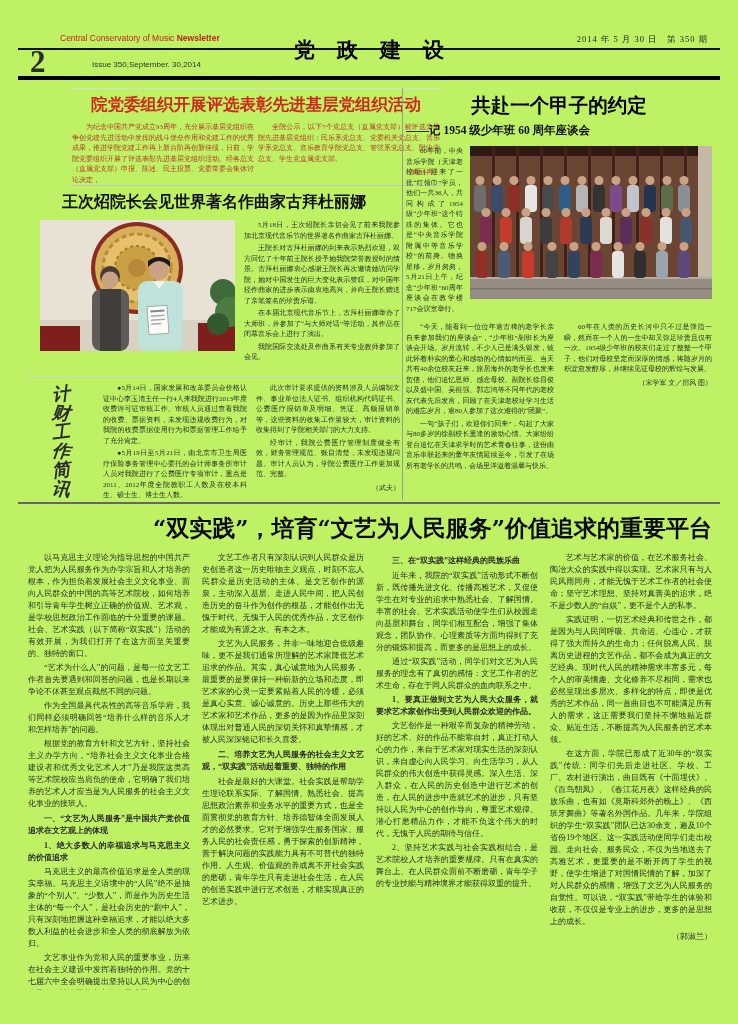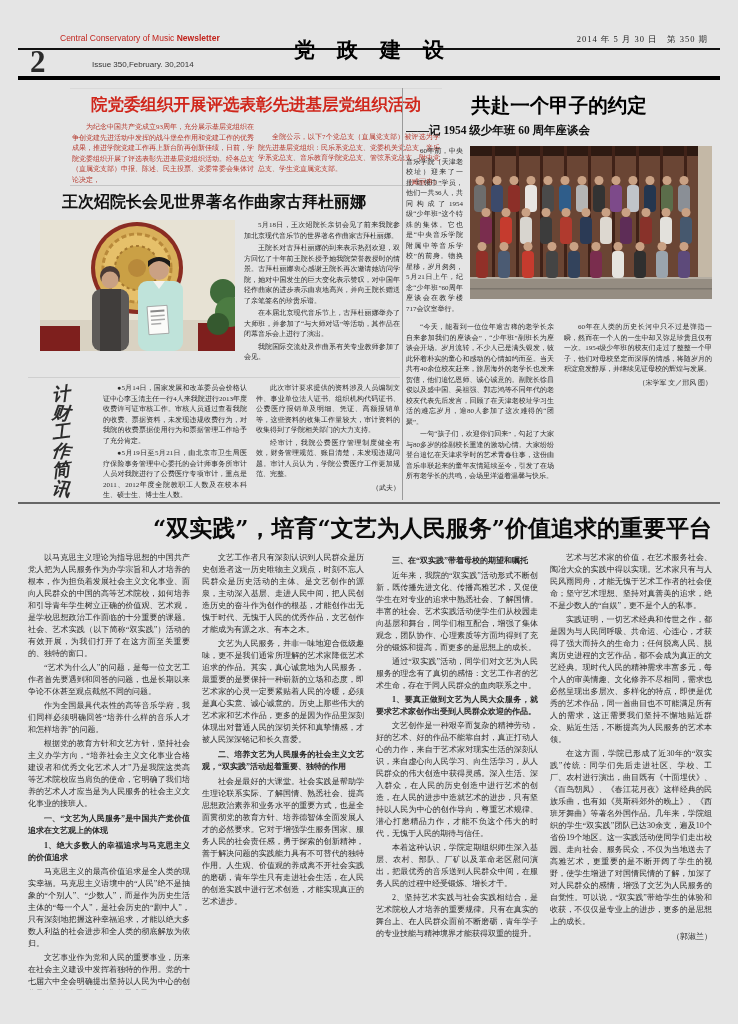--- a/index.html
+++ b/index.html
@@ -1,16 +1,16 @@
 <!DOCTYPE html>
 <html><head>
 <meta charset="utf-8">
 <style>
   html,body{margin:0;padding:0;background:#ffffff;}
-  .page{position:relative;width:738px;height:1024px;background:#e5e5e5;overflow:hidden;
+  .page{position:relative;width:738px;height:1024px;background:#bef264;overflow:hidden;
         font-family:"Liberation Serif", serif;color:#2b2b2b;}
   
   .masthead{position:absolute;top:33px;left:60px;font-size:8.5px;color:#c2231c;
             font-family:"Liberation Sans", sans-serif;}
   .masthead b{font-weight:bold;}
   .hdr-date{position:absolute;top:34px;right:30px;font-size:8.5px;color:#222;letter-spacing:1px;}
   .rule-thin{position:absolute;left:18px;right:18px;height:2px;background:#111;}
   .rule-thick{position:absolute;left:18px;right:18px;height:4px;background:#000;}
   .pageno{position:absolute;top:44px;left:30px;font-size:31px;font-weight:bold;z-index:3;}
   .issue{position:absolute;top:60px;left:92px;font-size:8px;color:#333;
@@ -19,21 +19,21 @@
                  font-size:21px;font-weight:bold;letter-spacing:22px;text-indent:22px;color:#000;}
   
   .art{position:absolute;overflow:hidden;}
   p.b{margin:0 0 2px;text-indent:2em;text-align:justify;line-height:1.5;}
   .byline{text-align:right;margin-top:3px;}
   .cols{display:flex;}
   .vdiv{position:absolute;width:1px;background:#9a9a9a;}
   
   .party{left:28px;top:88px;width:372px;height:96px;border-top:1px solid #d9d9d9;border-bottom:1px solid #c4c4c4;margin-left:42px;}
   .party h2{margin:5px 0 6px;text-align:center;font-size:16.5px;color:#d0261b;font-weight:bold;}
-  .party .cols{gap:4px;padding:0 2px;align-items:flex-end;}
+  .party .cols{gap:4px;padding:0 2px;}
   .party .col{flex:1;font-size:7px;color:#b5372b;}
   .party .byline{color:#b5372b;font-size:7px;}
   
   .meeting{left:28px;top:188px;width:372px;height:186px;}
   .meeting h2{margin:4px 0 7px;text-align:center;font-size:16px;font-weight:bold;color:#111;}
   .meeting .row{display:flex;gap:9px;margin-left:12px;}
   .meeting .txt{flex:1;font-size:7px;}
   .photo1{width:195px;height:131px;flex:0 0 195px;position:relative;}
   
   .briefs{left:28px;top:377px;width:372px;height:122px;border-top:1px solid #cfcfcf;}
@@ -70,21 +70,21 @@
 
 <div class="page">
 
   <div class="masthead">
     <span>Central Conservatory of Music</span>
     <b>Newsletter</b>
   </div>
   <div class="hdr-date">2014 年 5 月 30 日　第 350 期</div>
   <div class="rule-thin" style="top:48px;"></div>
   <div class="pageno">2</div>
-  <div class="issue">Issue 350,February. 30,2014</div>
+  <div class="issue">Issue 350,September. 30,2014</div>
   <div class="section-title">党政建设</div>
   <div class="rule-thick" style="top:76px;"></div>
 
   <div class="art party">
     <h2>院党委组织开展评选表彰先进基层党组织活动</h2>
     <div class="cols">
       <div class="col">
         <p class="b">为纪念中国共产党成立93周年，充分展示基层党组织在争创党建先进活动中发挥的战斗堡垒作用和党建工作的优秀成果，推进学院党建工作再上新台阶再创新佳绩，日前，学院党委组织开展了评选表彰先进基层党组织活动。经各总支（直属党支部）申报、陈述、民主投票、党委常委会集体讨论决定，</p>
       </div>
       <div class="col">
@@ -237,21 +237,21 @@
             <use href="#fig" x="142" y="96" color="#e6e4df"></use>
               <use href="#fig" x="164" y="96" color="#2f2f2f"></use>
             <use href="#fig" x="186" y="96" color="#9aa4ad"></use>
               <use href="#fig" x="208" y="96" color="#5d4a7a"></use>
           </g>
         </svg>
       </div>
     </div>
     <div class="cols">
       <div class="col">
-        <p class="b">“今天，能看到一位位年逾古稀的老学长亲自来参加我们的座谈会”，“少年班”副班长为座谈会开场。岁月流转，不少人已是满头银发，彼此怀着朴实的童心和感动的心情如约而至。当天共有40余位校友赶来，旅居海外的老学长也发来贺信，他们追忆恩师、诚心诚意的。副院长徐昌俊以及盛中国、吴祖强、郭志鸿等不同年代的老校友代表先后发言，回顾了在天津老校址学习生活的难忘岁月，逾80人参加了这次难得的“团聚”。</p>
+        <p class="b">“今天，能看到一位位年逾古稀的老学长亲自来参加我们的座谈会”，“少年班”副班长为座谈会开场。岁月流转，不少人已是满头银发，彼此怀着朴实的童心和感动的心情如约而至。当天共有40余位校友赶来，旅居海外的老学长也发来贺信，他们追忆恩师、感念母校。副院长徐昌俊以及盛中国、吴祖强、郭志鸿等不同年代的老校友代表先后发言，回顾了在天津老校址学习生活的难忘岁月，逾80人参加了这次难得的“团聚”。</p>
         <p class="b">一句“孩子们，欢迎你们回来”，勾起了大家与80多岁的徐副校长重逢的激动心情。大家纷纷登台追忆在天津求学时的艺术青春往事，这份由音乐串联起来的童年友情延续至今，引发了在场所有老学长的共鸣，会场里洋溢着温馨与快乐。</p>
       </div>
       <div class="col">
         <p class="b">60年在人类的历史长河中只不过是弹指一瞬，然而在一个人的一生中却又弥足珍贵且仅有一次。1954级少年班的校友们走过了整整一个甲子，他们对母校坚定而深厚的情感，将随岁月的积淀愈发醇厚，并继续见证母校的辉煌与发展。</p>
         <div class="byline">（宋学军 文／邢风 图）</div>
       </div>
     </div>
   </div>
 
   <div class="toprule2"></div>
@@ -269,26 +269,25 @@
         <p class="b">马克思主义的最高价值追求是全人类的现实幸福。马克思主义语境中的“人民”绝不是抽象的“个别人”、“少数人”，而是作为历史生活主体的“每一个人”，是社会历史的“剧中人”，只有深刻地把握这种幸福追求，才能以绝大多数人利益的社会进步和全人类的彻底解放为依归。</p>
         <p class="b">文艺事业作为党和人民的重要事业，历来在社会主义建设中发挥着独特的作用。党的十七届六中全会明确提出坚持以人民为中心的创作导向，让人民共享文化发展成果。</p>
       </div>
       <div class="col">
         <p class="b">文艺工作者只有深刻认识到人民群众是历史创造者这一历史唯物主义观点，时刻不忘人民群众是历史活动的主体、是文艺创作的源泉，主动深入基层、走进人民中间，把人民创造历史的奋斗作为创作的根基，才能创作出无愧于时代、无愧于人民的优秀作品，文艺创作才能成为有源之水、有本之木。</p>
         <p class="b">文艺为人民服务，并非一味地迎合低级趣味，更不是我们通常所理解的艺术家降低艺术追求的作品。其实，真心诚意地为人民服务，最重要的是要保持一种崭新的立场和态度，即艺术家的心灵一定要紧贴着人民的冷暖，必须是真心实意、诚心诚意的。历史上那些伟大的艺术家和艺术作品，更多的是因为作品里深刻体现出对普通人民的深切关怀和真挚情感，才被人民深深铭记和长久喜爱。</p>
         <div class="subhead">二、培养文艺为人民服务的社会主义文艺观，“双实践”活动起着重要、独特的作用</div>
         <p class="b">社会是最好的大课堂。社会实践是帮助学生理论联系实际、了解国情、熟悉社会、提高思想政治素养和业务水平的重要方式，也是全面贯彻党的教育方针、培养德智体全面发展人才的必然要求。它对于增强学生服务国家、服务人民的社会责任感，勇于探索的创新精神，善于解决问题的实践能力具有不可替代的独特作用。人生观、价值观的养成离不开社会实践的磨砺，青年学生只有走进社会生活，在人民的创造实践中进行艺术创造，才能实现真正的艺术进步。</p>
       </div>
       <div class="col">
-        <div class="subhead">三、在“双实践”带着母校的期望和嘱托</div>
+        <div class="subhead">三、在“双实践”这样经典的民族乐曲</div>
         <p class="b">近年来，我院的“双实践”活动形式不断创新，既传播先进文化、传播高雅艺术，又促使学生在对专业的追求中熟悉社会、了解国情。丰富的社会、艺术实践活动使学生们从校园走向基层和舞台，同学们相互配合，增强了集体观念，团队协作、心理素质等方面均得到了充分的锻炼和提高，而更多的是思想上的成长。</p>
         <p class="b">通过“双实践”活动，同学们对文艺为人民服务的理念有了真切的感悟：文艺工作者的艺术生命，存在于同人民群众的血肉联系之中。</p>
         <p class="b" style="font-weight:bold">1、要真正做到文艺为人民大众服务，就要求艺术家创作出受到人民群众欢迎的作品。</p>
         <p class="b">文艺创作是一种艰辛而复杂的精神劳动，好的艺术、好的作品不能靠自封，真正打动人心的力作，来自于艺术家对现实生活的深刻认识，来自虚心向人民学习、向生活学习，从人民群众的伟大创造中获得灵感。深入生活、深入群众，在人民的历史创造中进行艺术的创造，在人民的进步中造就艺术的进步，只有坚持以人民为中心的创作导向，尊重艺术规律、潜心打磨精品力作，才能不负这个伟大的时代，无愧于人民的期待与信任。</p>
-        <p class="b">本着这种认识，学院定期组织师生深入基层、农村、部队、厂矿以及革命老区慰问演出，把最优秀的音乐送到人民群众中间，在服务人民的过程中经受锻炼、增长才干。</p>
         <p class="b">2、坚持艺术实践与社会实践相结合，是艺术院校人才培养的重要规律。只有在真实的舞台上、在人民群众面前不断磨砺，青年学子的专业技能与精神境界才能获得双重的提升。</p>
       </div>
       <div class="col">
         <p class="b">艺术与艺术家的价值，在艺术服务社会、陶冶大众的实践中得以实现。艺术家只有与人民风雨同舟，才能无愧于艺术工作者的社会使命；坚守艺术理想、坚持对真善美的追求，绝不是少数人的“自娱”，更不是个人的私事。</p>
         <p class="b">实践证明，一切艺术经典和传世之作，都是因为与人民同呼吸、共命运、心连心，才获得了强大而持久的生命力；任何脱离人民、脱离历史进程的文艺作品，都不会成为真正的文艺经典。现时代人民的精神需求丰富多元，每个人的审美情趣、文化修养不尽相同，需求也必然呈现出多层次、多样化的特点，即便是优秀的艺术作品，同一首曲目也不可能满足所有人的需求，这正需要我们坚持不懈地贴近群众、贴近生活，不断提高为人民服务的艺术本领。</p>
         <p class="b">在这方面，学院已形成了近30年的“双实践”传统：同学们先后走进社区、学校、工厂、农村进行演出，曲目既有《十面埋伏》、《百鸟朝凤》、《春江花月夜》这样经典的民族乐曲，也有如《莫斯科郊外的晚上》、《西班牙舞曲》等著名外国作品。几年来，学院组织的学生“双实践”团队已达30余支，遍及10个省份19个地区。这一实践活动使同学们走出校园、走向社会、服务民众，不仅为当地送去了高雅艺术，更重要的是不断开阔了学生的视野，使学生增进了对国情民情的了解，加深了对人民群众的感情，增强了文艺为人民服务的自觉性。可以说，“双实践”带给学生的体验和收获，不仅仅是专业上的进步，更多的是思想上的成长。</p>
         <div class="byline">（郭淑兰）</div>
       </div>
     </div>
   </div>

